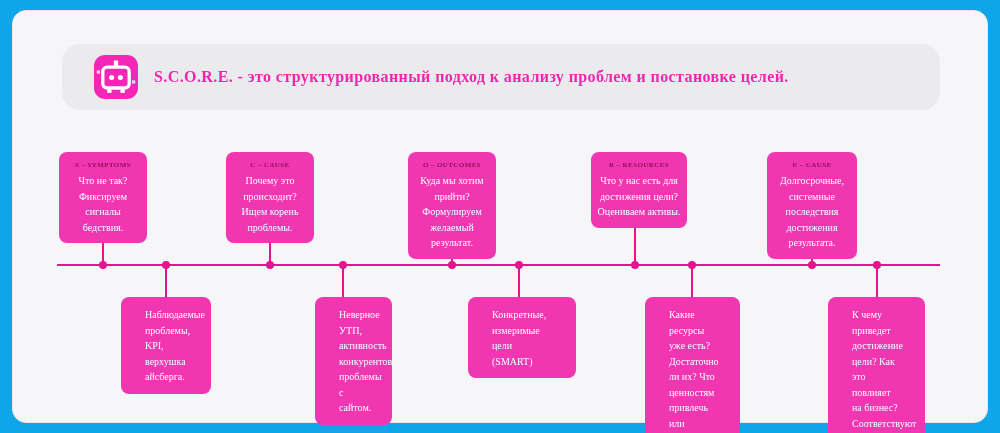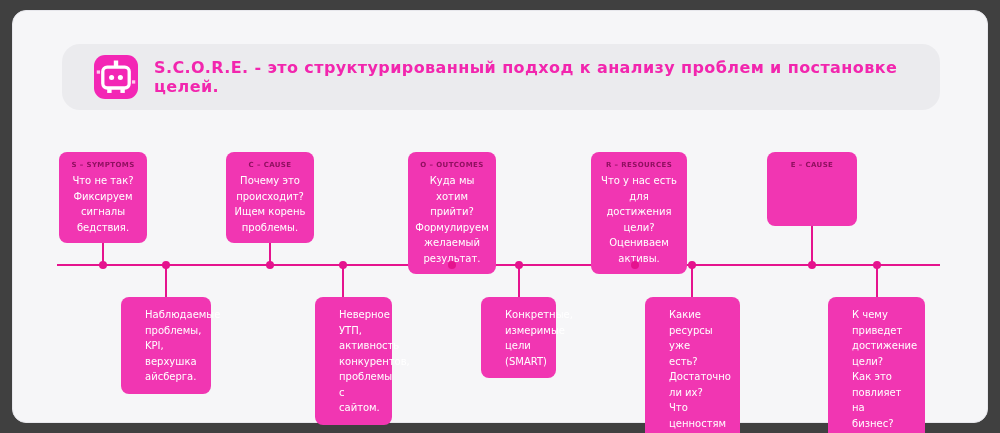--- a/index.html
+++ b/index.html
@@ -3,22 +3,23 @@
 <meta charset="utf-8">
 <style>
   * { margin: 0; padding: 0; box-sizing: border-box; }
   html, body { background: #ffffff; }
   body { font-family: "DejaVu Sans", "Liberation Sans", sans-serif; }
 
   .canvas {
     position: relative;
     width: 1000px;
     height: 433px;
-    background: #404040;
+    background: #0ea5e9;
     overflow: hidden;
+    font-family: Liberation Serif, serif;
   }
 
   .card {
     position: absolute;
     left: 12px; top: 10px;
     width: 976px; height: 413px;
     background: #f6f6f8;
     border: 1px solid #e7e7ec;
     border-radius: 14px;
   }
@@ -102,21 +103,21 @@
 
   
   .tb1 { left: 59px;  width: 88px; }
   .tb2 { left: 226px; width: 88px; }
   .tb3 { left: 408px; width: 88px; }
   .tb4 { left: 591px; width: 96px; }
   .tb5 { left: 767px; width: 90px; top: 149px; }
 
   .bb1 { left: 121px; width: 90px; }
   .bb2 { left: 315px; width: 77px; }
-  .bb3 { left: 481px; width: 75px; min-height: 62px; }
+  .bb3 { left: 468px; width: 108px; min-height: 62px; }
   .bb4 { left: 645px; width: 95px; }
   .bb5 { left: 828px; width: 97px; top: 292px; }
 
   .vu1 { left: 102px; } .vu2 { left: 269px; } .vu3 { left: 451px; } .vu4 { left: 634px; } .vu5 { left: 811px; }
   .vd1 { left: 165px; } .vd2 { left: 342px; } .vd3 { left: 518px; } .vd4 { left: 691px; } .vd5 { left: 876px; }
 
   .du1 { left: 99px; }  .du2 { left: 266px; } .du3 { left: 448px; } .du4 { left: 631px; } .du5 { left: 808px; }
   .dd1 { left: 162px; } .dd2 { left: 339px; } .dd3 { left: 515px; } .dd4 { left: 688px; } .dd5 { left: 873px; }
 </style>
 </head>
@@ -178,20 +179,21 @@
   <div class="box top tb2">
     <div class="box-title">C – CAUSE</div>
     <div class="box-text">Почему это происходит? Ищем корень проблемы.</div>
   </div>
   <div class="box top tb4">
     <div class="box-title">R – RESOURCES</div>
     <div class="box-text">Что у нас есть для достижения цели? Оцениваем активы.</div>
   </div>
   <div class="box top tb5">
     <div class="box-title">E – CAUSE</div>
+    <div class="box-text">Долгосрочные, системные последствия достижения результата.</div>
   </div>
 
   <div class="box bottom bb1">
     <div class="box-text">Наблюдаемые проблемы, KPI, верхушка айсберга.</div>
   </div>
   <div class="box bottom bb2">
     <div class="box-text">Неверное УТП, активность конкурентов, проблемы с сайтом.</div>
   </div>
   <div class="box bottom bb3">
     <div class="box-text">Конкретные, измеримые цели (SMART)</div>

